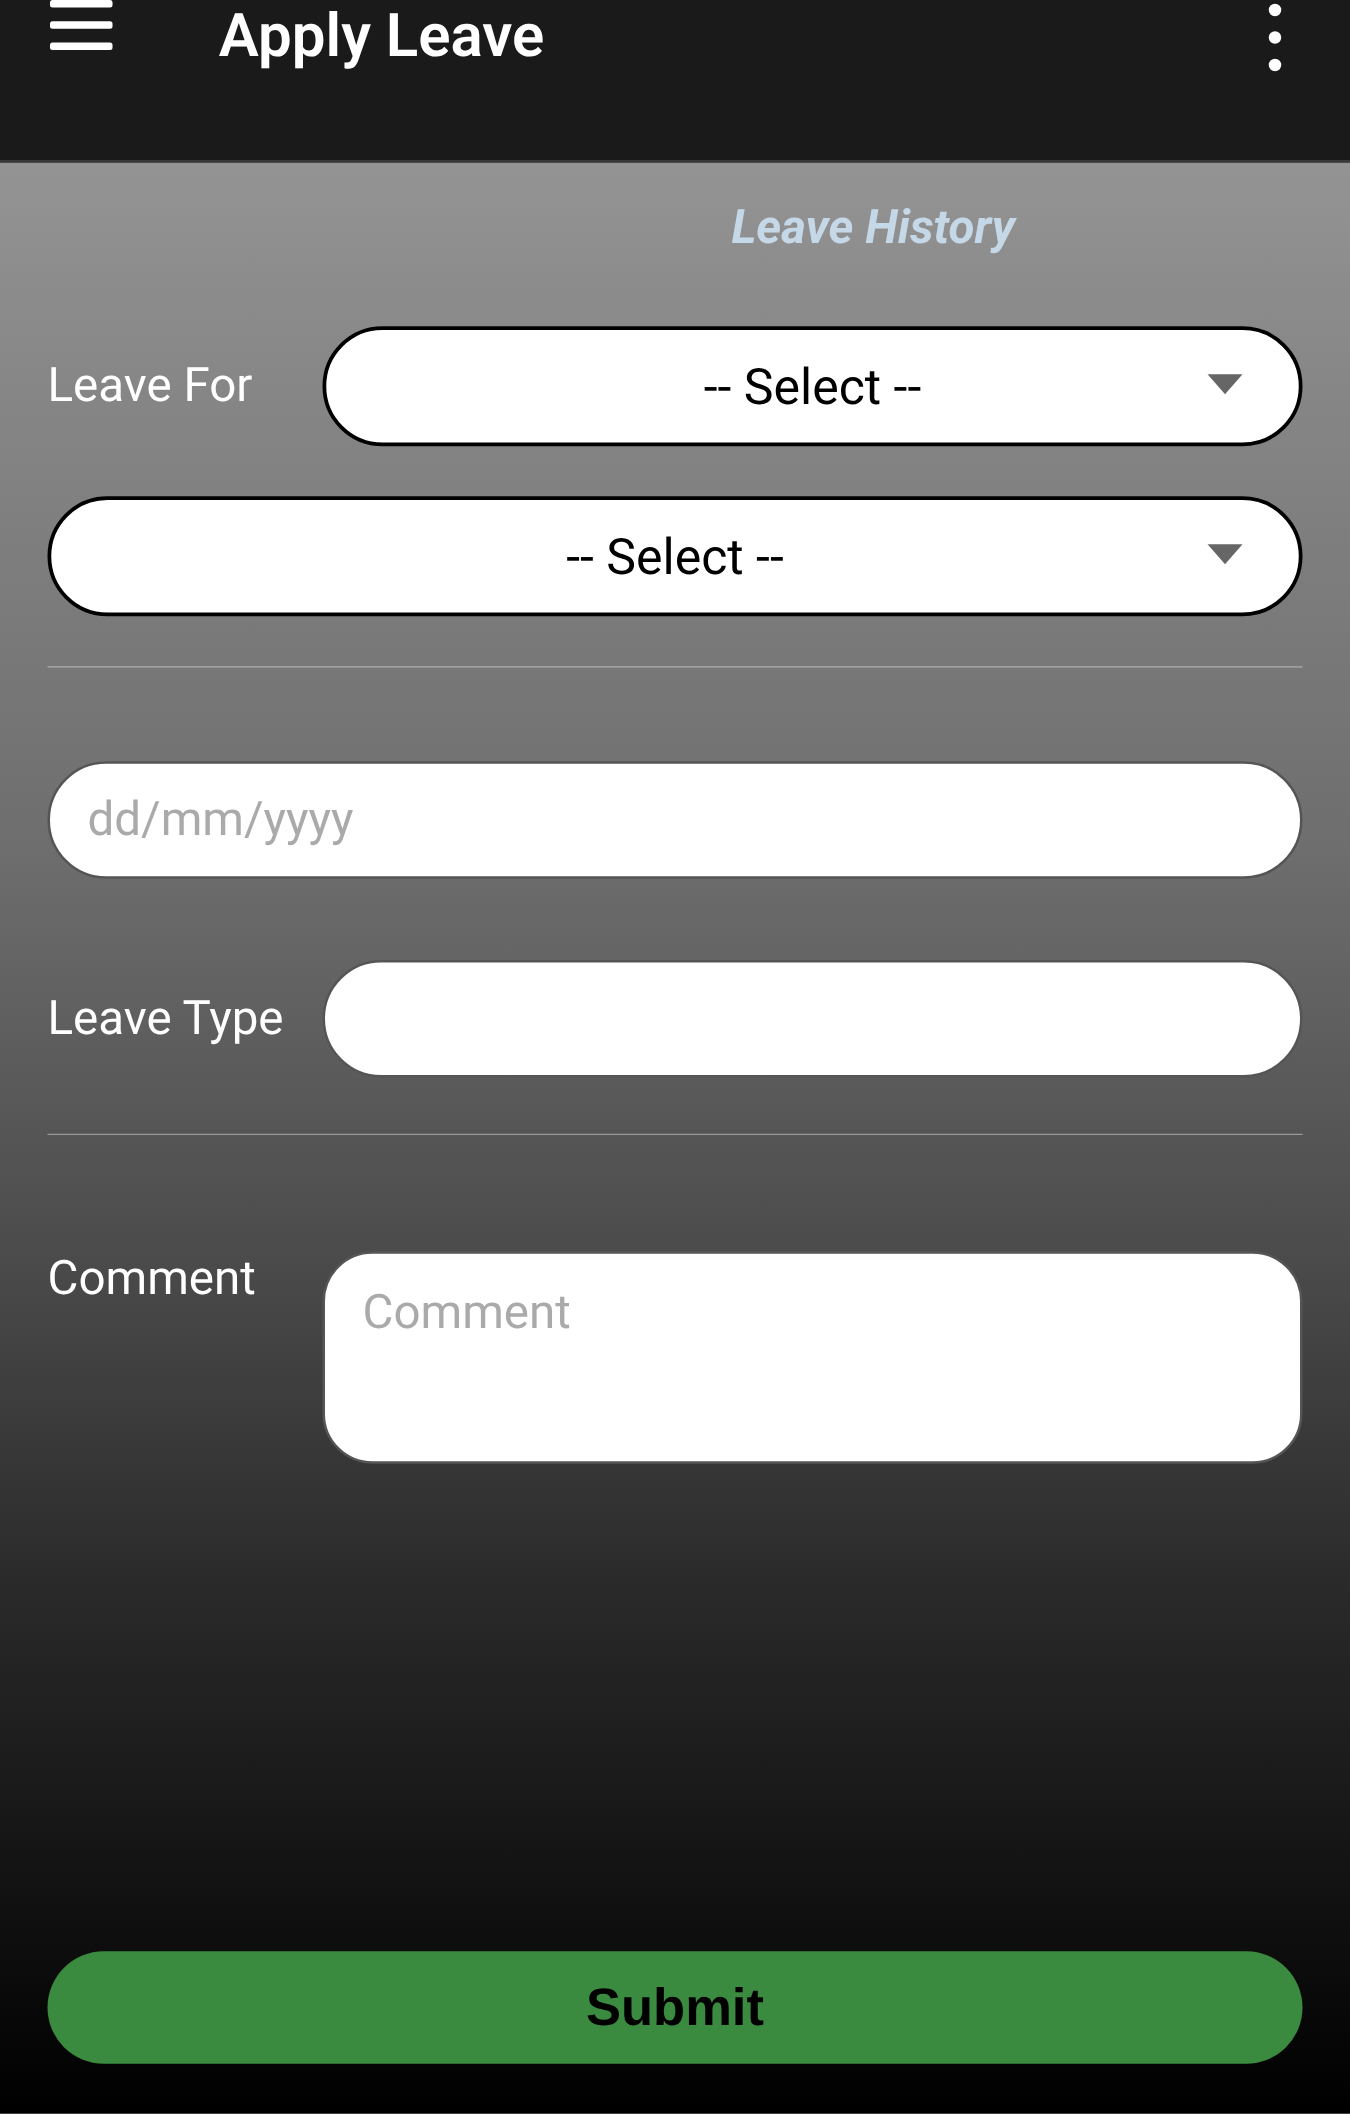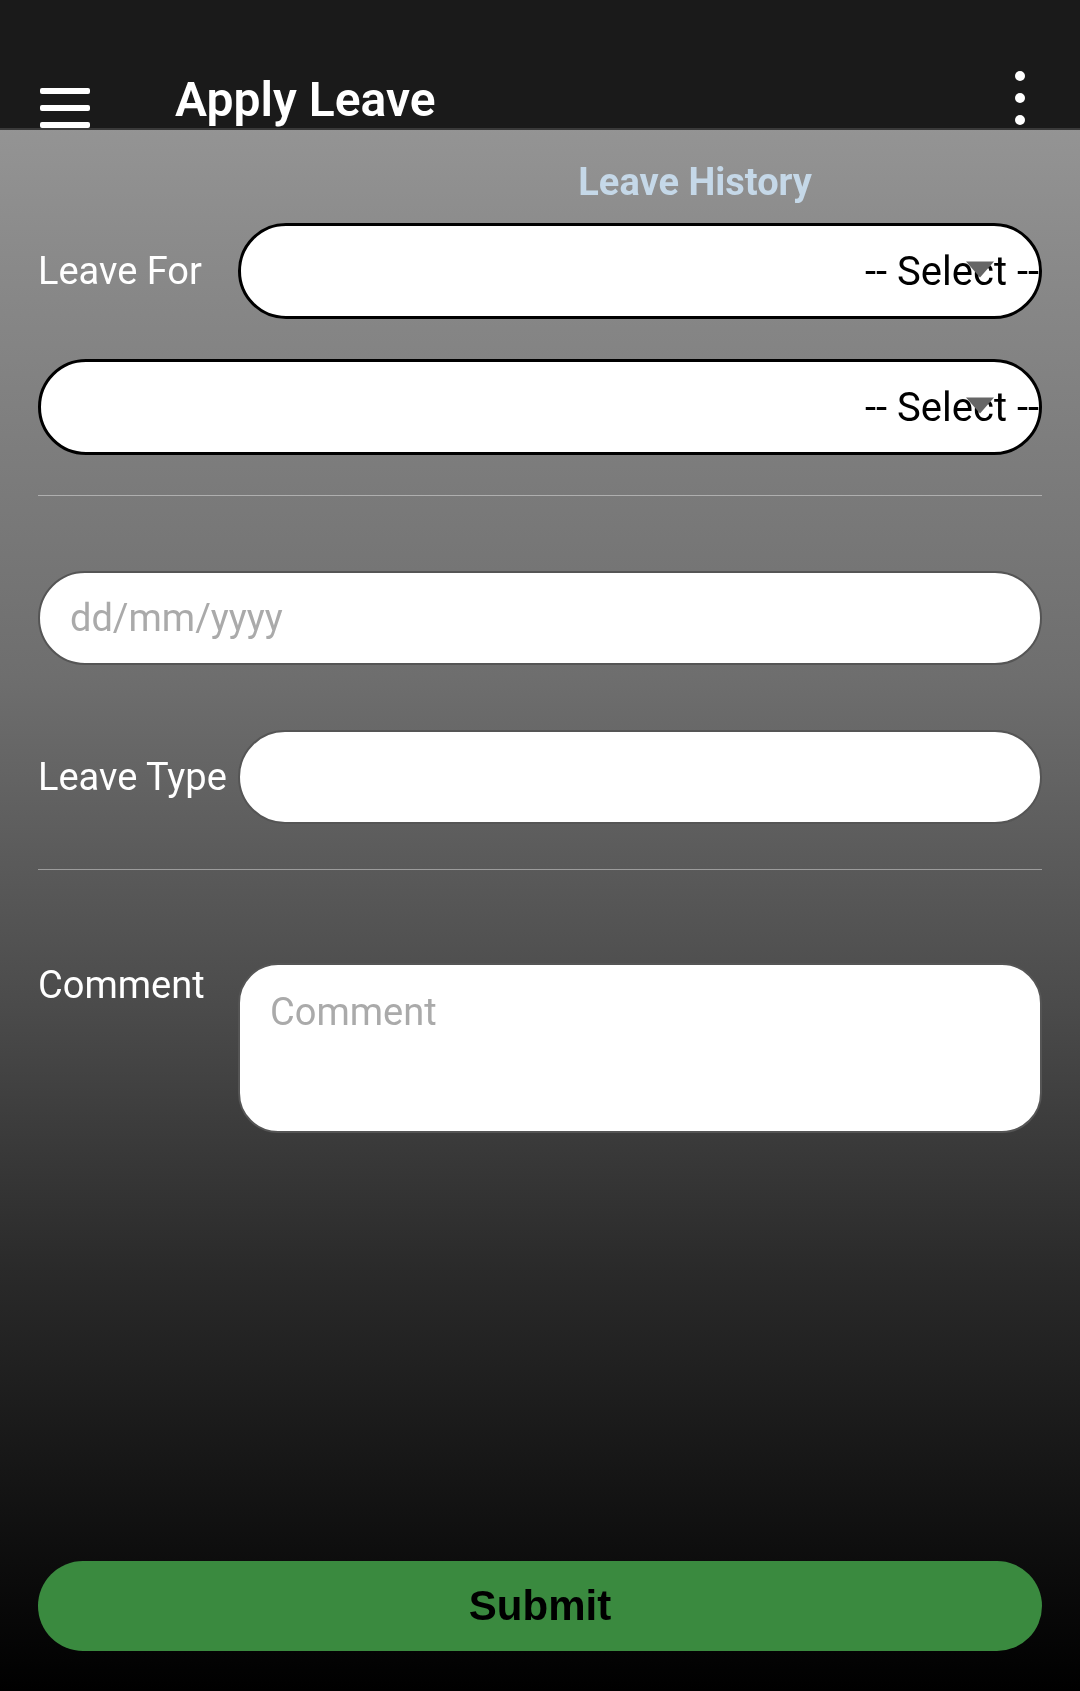--- a/index.html
+++ b/index.html
@@ -13,21 +13,21 @@
     font-family: -apple-system, BlinkMacSystemFont, "Segoe UI", Roboto, Arial, sans-serif;
     background: linear-gradient(to bottom, #9e9e9e 0%, #8a8a8a 15%, #6e6e6e 40%, #4a4a4a 60%, #2a2a2a 75%, #000000 100%);
     display: flex;
     flex-direction: column;
     overflow: hidden;
   }
   .header {
     background: #1a1a1a;
     height: 130px;
     display: flex;
-    align-items: flex-end;
+    align-items: flex-start;
     padding: 0 40px;
     border-bottom: 2px solid #3a3a3a;
     flex-shrink: 0;
   }
   .hamburger {
     width: 50px;
     height: 40px;
     display: flex;
     flex-direction: column;
     justify-content: space-between;
@@ -66,28 +66,30 @@
     flex: 1;
     padding: 30px 38px 40px 38px;
     display: flex;
     flex-direction: column;
   }
   .history-link {
     text-align: right;
     color: #c5d8e8;
     font-size: 38px;
     font-weight: 700;
+    font-style: italic;
     padding-right: 230px;
-    margin-bottom: 19px;
+    margin-bottom: 57px;
     cursor: pointer;
   }
   .form-row {
     display: flex;
     align-items: center;
     margin-bottom: 40px;
+    gap: 20px;
   }
   .form-row.top-align {
     align-items: flex-start;
   }
   .form-label {
     color: #fff;
     font-size: 38px;
     font-weight: 400;
     width: 200px;
     flex-shrink: 0;
@@ -96,21 +98,21 @@
     flex: 1;
   }
   .select-box {
     background: #fff;
     border: 3px solid #000;
     border-radius: 48px;
     height: 96px;
     width: 100%;
     display: flex;
     align-items: center;
-    justify-content: flex-end;
+    justify-content: center;
     position: relative;
     cursor: pointer;
   }
   .select-text {
     color: #000;
     font-size: 40px;
     font-weight: 400;
   }
   .caret {
     position: absolute;

